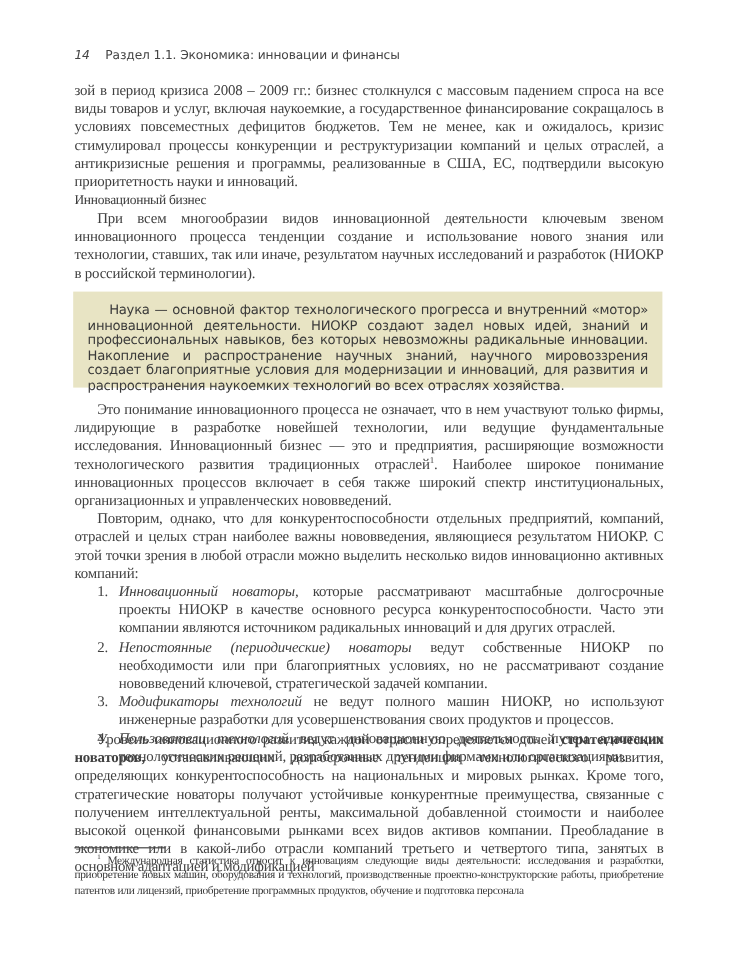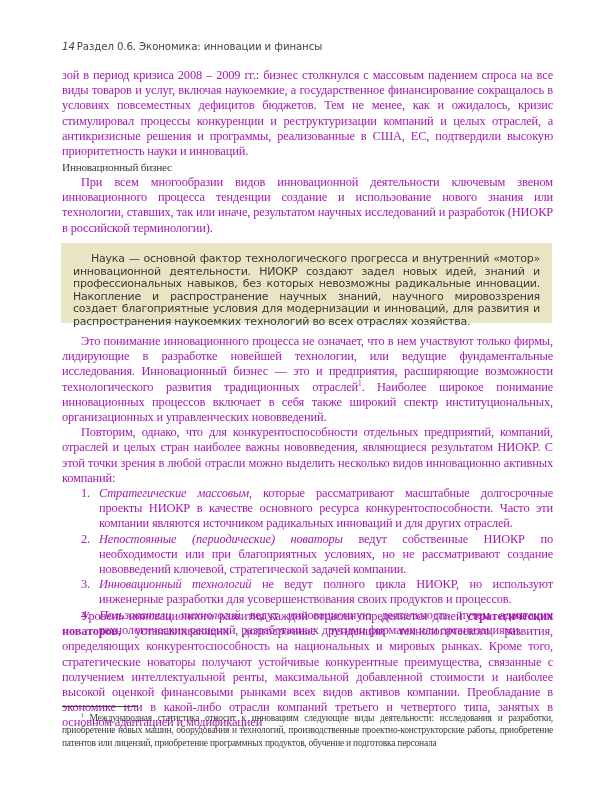--- a/index.html
+++ b/index.html
@@ -1,20 +1,20 @@
 <!DOCTYPE html>
 <html><head>
   <meta charset="utf-8">
   <style>
     html, body { margin: 0; padding: 0; background: #ffffff; }
     body { width: 615px; height: 800px; position: relative; overflow: hidden; color: #2a2a2a; }
     .page { position: absolute; left: 62px; top: 0; width: 491px; }
     .running-head { position: absolute; top: 41px; left: 0; font-family: "DejaVu Sans", sans-serif; font-size: 10.2px; color: #444; letter-spacing: -0.1px; white-space: nowrap; }
-    .running-head .pg { margin-right: 2px; font-style: italic; }
-    .body-text { font-family: "Liberation Serif", serif; font-size: 12.4px; line-height: 15.2px; text-align: justify; color: #a21caf; letter-spacing: -0.15px; }
+    .running-head .pg { margin-right: 13px; font-style: italic; }
+    .body-text { font-family: "Liberation Serif", serif; font-size: 12.4px; line-height: 15.2px; text-align: justify; color: #404040; letter-spacing: -0.15px; }
     .p { margin: 0; }
     .indent { text-indent: 19px; }
     .blk1 { position: absolute; top: 68px; left: 0; width: 491px; }
     .subhead { position: absolute; top: 161px; left: 0; font-family: Liberation Serif, serif; font-size: 11.2px; color: #3a3a3a; letter-spacing: -0.2px; }
     .blk2 { position: absolute; top: 175px; left: 0; width: 491px; }
     .callout { position: absolute; top: 243px; left: -1px; width: 491px; height: 80px; background: #e8e4c4; box-sizing: border-box; padding: 10px 12px 0 12px; }
     .callout-text { font-family: "DejaVu Sans", sans-serif; font-size: 11px; line-height: 12.6px; color: #3a3a3a; text-align: justify; text-indent: 18px; letter-spacing: -0.25px; margin: 0; }
     .blk3 { position: absolute; top: 334px; left: 0; width: 491px; font-family: Liberation Serif, serif; }
     .list { margin: 0; padding: 0; list-style: none; }
     .list li { position: relative; padding-left: 37px; }
@@ -25,44 +25,44 @@
     .footnote { position: absolute; top: 712px; left: 0; width: 491px; font-family: "Liberation Serif", serif; font-size: 9.5px; line-height: 12.4px; color: #3a3a3a; text-align: justify; letter-spacing: -0.25px; margin: 0; text-indent: 19px; }
     sup { font-size: 0.6em; line-height: 0; vertical-align: super; }
     b { font-weight: bold; }
   </style>
 </head>
 <body>
 
 <div class="page">
 
   <div class="running-head">
-    <span class="pg">14</span><span>Раздел 0.6. Экономика: инновации и финансы</span>
+    <span class="pg">14</span><span>Раздел 1.1. Экономика: инновации и финансы</span>
   </div>
 
   <div class="blk1 body-text">
     <p class="p">зой в период кризиса 2008 – 2009 гг.: бизнес столкнулся с массовым падением спроса на все виды товаров и услуг, включая наукоемкие, а государственное финансирование сокращалось в условиях повсеместных дефицитов бюджетов. Тем не менее, как и ожидалось, кризис стимулировал процессы конкуренции и реструктуризации компаний и целых отраслей, а антикризисные решения и программы, реализованные в США, ЕС, подтвердили высокую приоритетность науки и инноваций.</p>
   </div>
 
   <div class="subhead">Инновационный бизнес</div>
 
   <div class="blk2 body-text">
     <p class="p indent">При всем многообразии видов инновационной деятельности ключевым звеном инновационного процесса тенденции создание и использование нового знания или технологии, ставших, так или иначе, результатом научных исследований и разработок (НИОКР в российской терминологии).</p>
   </div>
 
   <div class="callout">
     <p class="callout-text">Наука — основной фактор технологического прогресса и внутренний «мотор» инновационной деятельности. НИОКР создают задел новых идей, знаний и профессиональных навыков, без которых невозможны радикальные инновации. Накопление и распространение научных знаний, научного мировоззрения создает благоприятные условия для модернизации и инноваций, для развития и распространения наукоемких технологий во всех отраслях хозяйства.</p>
   </div>
 
   <div class="blk3 body-text">
     <p class="p indent"><span>Это понимание инновационного процесса не означает, что в нем участвуют только фирмы, лидирующие в разработке новейшей технологии, или ведущие фундаментальные исследования. Инновационный бизнес — это и предприятия, расширяющие возможности технологического развития традиционных отраслей</span><sup>1</sup><span>. Наиболее широкое понимание инновационных процессов включает в себя также широкий спектр институциональных, организационных и управленческих нововведений.</span></p>
     <p class="p indent">Повторим, однако, что для конкурентоспособности отдельных предприятий, компаний, отраслей и целых стран наиболее важны нововведения, являющиеся результатом НИОКР. С этой точки зрения в любой отрасли можно выделить несколько видов инновационно активных компаний:</p>
     <ol class="list">
-      <li><span class="num">1.</span><em>Стратегические массовым,</em><span> которые рассматривают масштабные долгосрочные проекты НИОКР в качестве основного ресурса конкурентоспособности. Часто эти компании являются источником радикальных инноваций и для других отраслей.</span></li>
+      <li><span class="num">1.</span><em>Инновационный новаторы,</em><span> которые рассматривают масштабные долгосрочные проекты НИОКР в качестве основного ресурса конкурентоспособности. Часто эти компании являются источником радикальных инноваций и для других отраслей.</span></li>
       <li><span class="num">2.</span><em>Непостоянные (периодические) новаторы</em><span> ведут собственные НИОКР по необходимости или при благоприятных условиях, но не рассматривают создание нововведений ключевой, стратегической задачей компании.</span></li>
-      <li><span class="num">3.</span><em>Инновационный технологий</em><span> не ведут полного цикла НИОКР, но используют инженерные разработки для усовершенствования своих продуктов и процессов.</span></li>
+      <li><span class="num">3.</span><em>Модификаторы технологий</em><span> не ведут полного машин НИОКР, но используют инженерные разработки для усовершенствования своих продуктов и процессов.</span></li>
       <li><span class="num">4.</span><em>Пользователи технологий</em><span> ведут инновационную деятельность путем адаптации технологических решений, разработанных другими фирмами или организациями.</span></li>
     </ol>
   </div>
 
   <div class="blk4 body-text">
     <p class="p indent"><span>Уровень инновационного развития каждой отрасли определяется долей </span><b>стратегических новаторов,</b><span> устанавливающих долгосрочные тенденции технологического развития, определяющих конкурентоспособность на национальных и мировых рынках. Кроме того, стратегические новаторы получают устойчивые конкурентные преимущества, связанные с получением интеллектуальной ренты, максимальной добавленной стоимости и наиболее высокой оценкой финансовыми рынками всех видов активов компании. Преобладание в экономике или в какой-либо отрасли компаний третьего и четвертого типа, занятых в основном адаптацией и модификацией</span></p>
   </div>
 
   <div class="fn-rule"></div>
 

